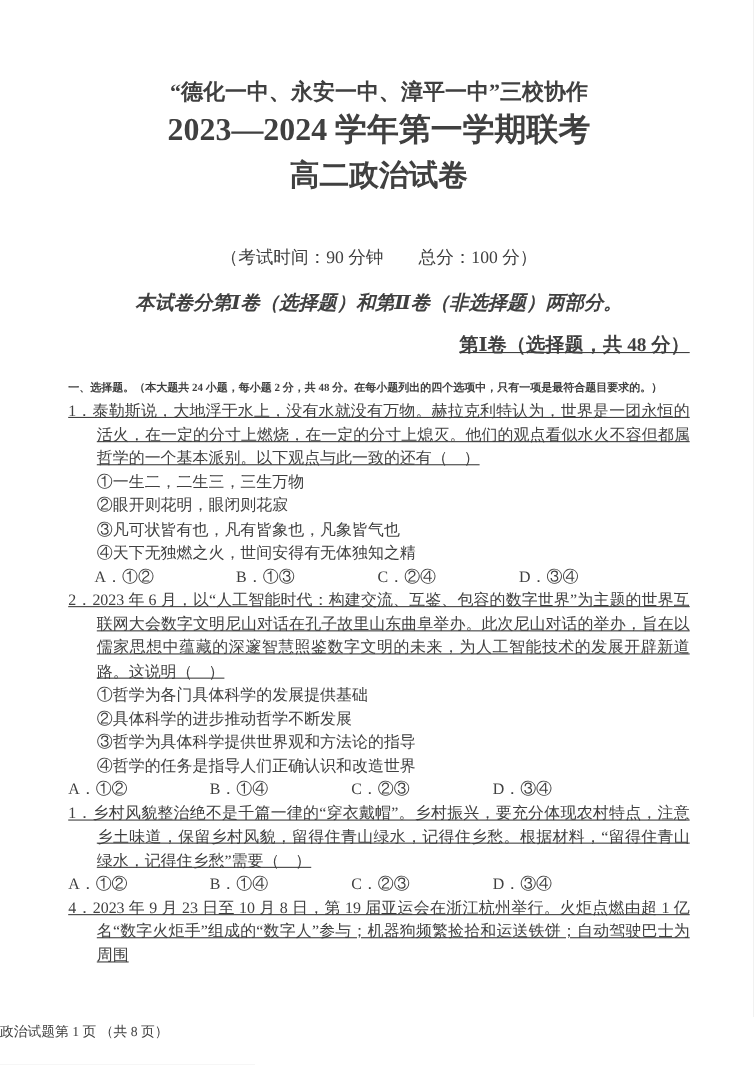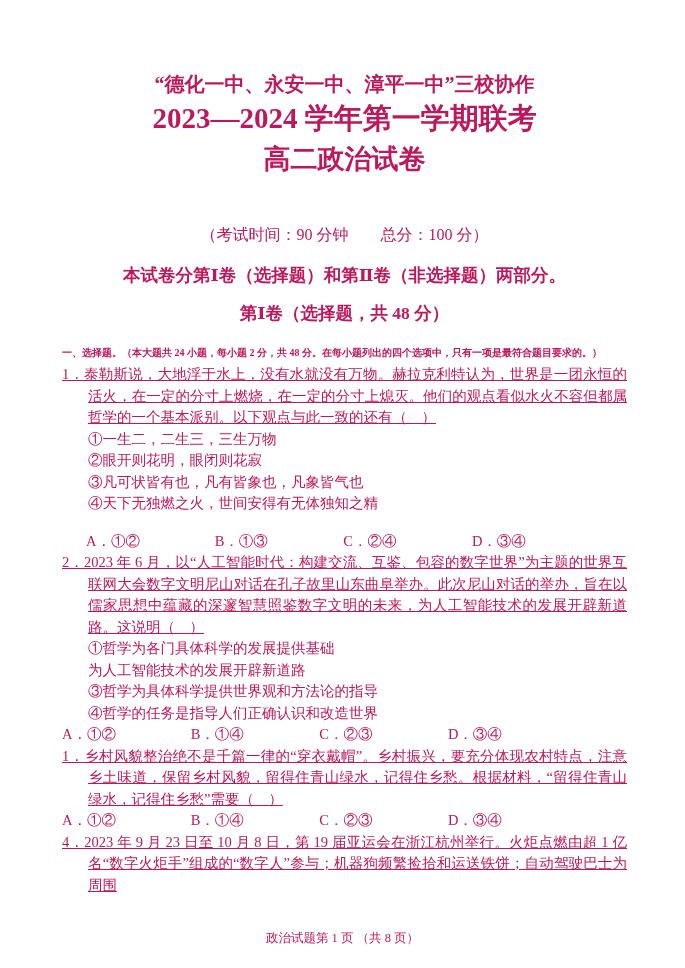--- a/index.html
+++ b/index.html
@@ -2,21 +2,21 @@
 <html><head>
 <meta charset="utf-8">
 <style>
   html, body { margin: 0; padding: 0; background: #e8e8e8; }
   .page {
     position: relative;
     width: 685px;
     height: 968px;
     margin: 0 auto;
     background: #ffffff;
-    color: #be185d;
+    color: #404040;
     font-family: "Liberation Serif", "DejaVu Serif", serif;
     box-sizing: border-box;
     padding: 70px 58px 0 62px;
     overflow: hidden;
   }
   .t-schools {
     text-align: center;
     font-weight: bold;
     font-size: 20px;
     line-height: 28px;
@@ -41,27 +41,29 @@
     font-size: 16px;
     line-height: 22px;
     margin: 46px 0 0 0;
   }
   .parts-note {
     text-align: center;
     font-weight: bold;
     font-size: 17.5px;
     line-height: 25px;
     margin: 17px 0 0 0;
+    font-style: italic;
   }
   .part1-title {
-    text-align: center;
+    text-align: right;
     font-weight: bold;
     font-size: 17.5px;
     line-height: 25px;
     margin: 13px 0 16px 0;
+    text-decoration: underline;
   }
   .section-heading {
     font-weight: bold;
     font-size: 10px;
     line-height: 22px;
     margin: 15px 0 0 0;
     text-align: justify;
   }
   .question { margin: 0; }
   .stem {
@@ -78,29 +80,28 @@
     line-height: 21.5px;
     margin: 0;
     padding-left: 26px;
     text-align: justify;
   }
   .choices {
     font-size: 14.5px;
     line-height: 21.5px;
     margin: 0;
   }
-  .choices.indent1 { padding-left: 24px; margin-top: 16px; }
+  .choices.indent1 { padding-left: 24px; }
   .choice { display: inline-block; min-width: 125px; }
   .choice:last-child { min-width: 0; }
   .page-footer {
     position: absolute;
     left: 0;
     right: 0;
     bottom: 22px;
-    text-align: center;
     font-size: 12.5px;
     line-height: 16px;
   }
 </style>
 </head>
 <body>
 
 <div class="page">
 
   <header>
@@ -125,21 +126,21 @@
       <span class="choice">A．①②</span>
       <span class="choice">B．①③</span>
       <span class="choice">C．②④</span>
       <span class="choice">D．③④</span>
     </p>
   </div>
 
   <div class="question">
     <p class="stem">2．2023 年 6 月，以“人工智能时代：构建交流、互鉴、包容的数字世界”为主题的世界互联网大会数字文明尼山对话在孔子故里山东曲阜举办。此次尼山对话的举办，旨在以儒家思想中蕴藏的深邃智慧照鉴数字文明的未来，为人工智能技术的发展开辟新道路。这说明（　）</p>
     <p class="line">①哲学为各门具体科学的发展提供基础</p>
-    <p class="line">为人工智能技术的发展开辟新道路</p>
+    <p class="line">②具体科学的进步推动哲学不断发展</p>
     <p class="line">③哲学为具体科学提供世界观和方法论的指导</p>
     <p class="line">④哲学的任务是指导人们正确认识和改造世界</p>
     <p class="choices">
       <span class="choice">A．①②</span>
       <span class="choice">B．①④</span>
       <span class="choice">C．②③</span>
       <span class="choice">D．③④</span>
     </p>
   </div>
 

